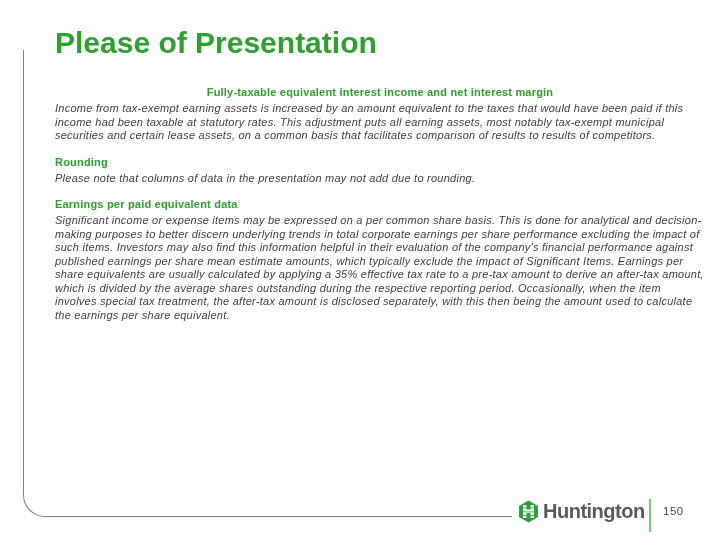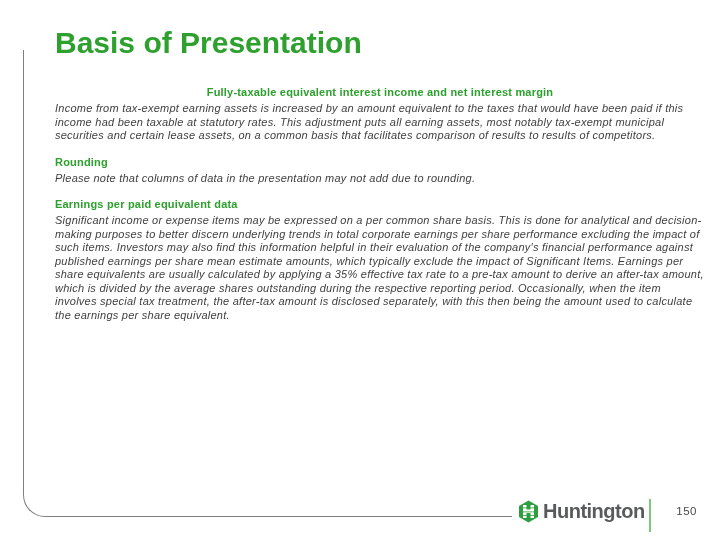--- a/index.html
+++ b/index.html
@@ -72,32 +72,32 @@
     left: 649px; top: 499px;
     width: 2px; height: 33px;
     background: #7dc87d;
   }
   .page-number {
     position: absolute;
     left: 663px; top: 505px;
     width: 34px;
     font-size: 11.5px;
     color: #4a4a4a;
-    text-align: right;
+    text-align: left;
     letter-spacing: 0.5px;
   }
 </style>
 </head>
 <body>
 
 <div class="slide">
 
   <div class="frame-line"></div>
 
-  <h1 class="slide-title">Basis of Presentation</h1>
+  <h1 class="slide-title">Please of Presentation</h1>
 
   <div class="content">
     <div class="section">
       <div class="section-heading first">Fully-taxable equivalent interest income and net interest margin</div>
       <div class="section-body">Income from tax-exempt earning assets is increased by an amount equivalent to the taxes that would have been paid if this income had been taxable at statutory rates.   This adjustment puts all earning assets, most notably tax-exempt municipal securities and certain lease assets, on a common basis that facilitates comparison of results to results of competitors.</div>
     </div>
 
     <div class="section">
       <div class="section-heading">Rounding</div>
       <div class="section-body">Please note that columns of data in the presentation may not add due to rounding.</div>

